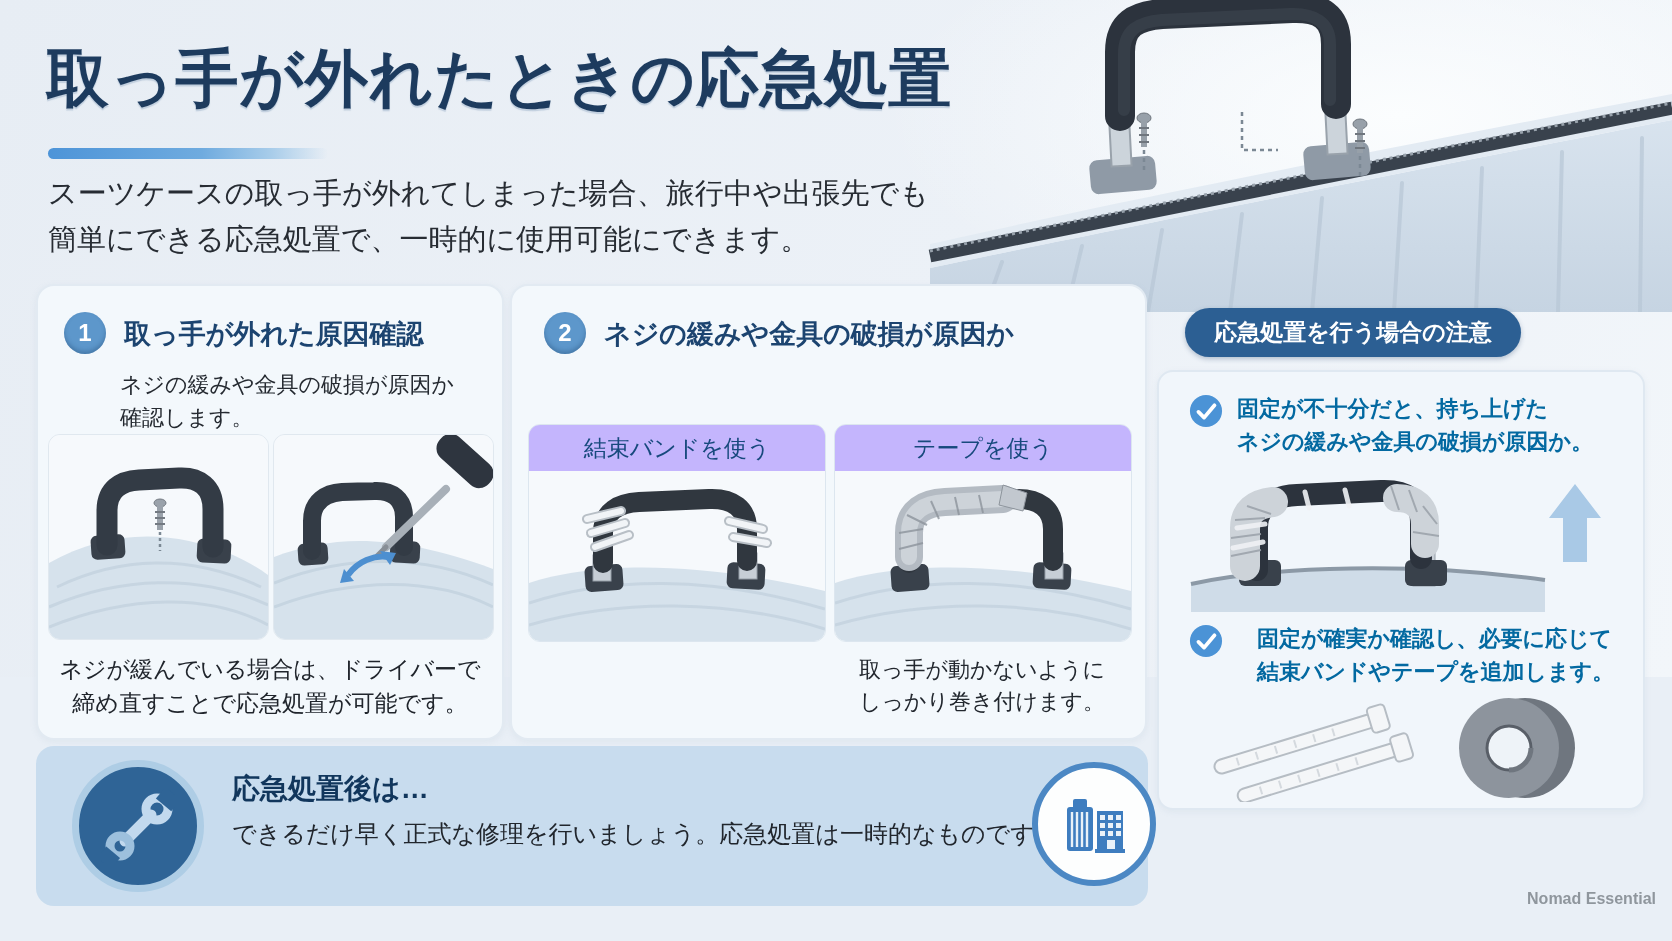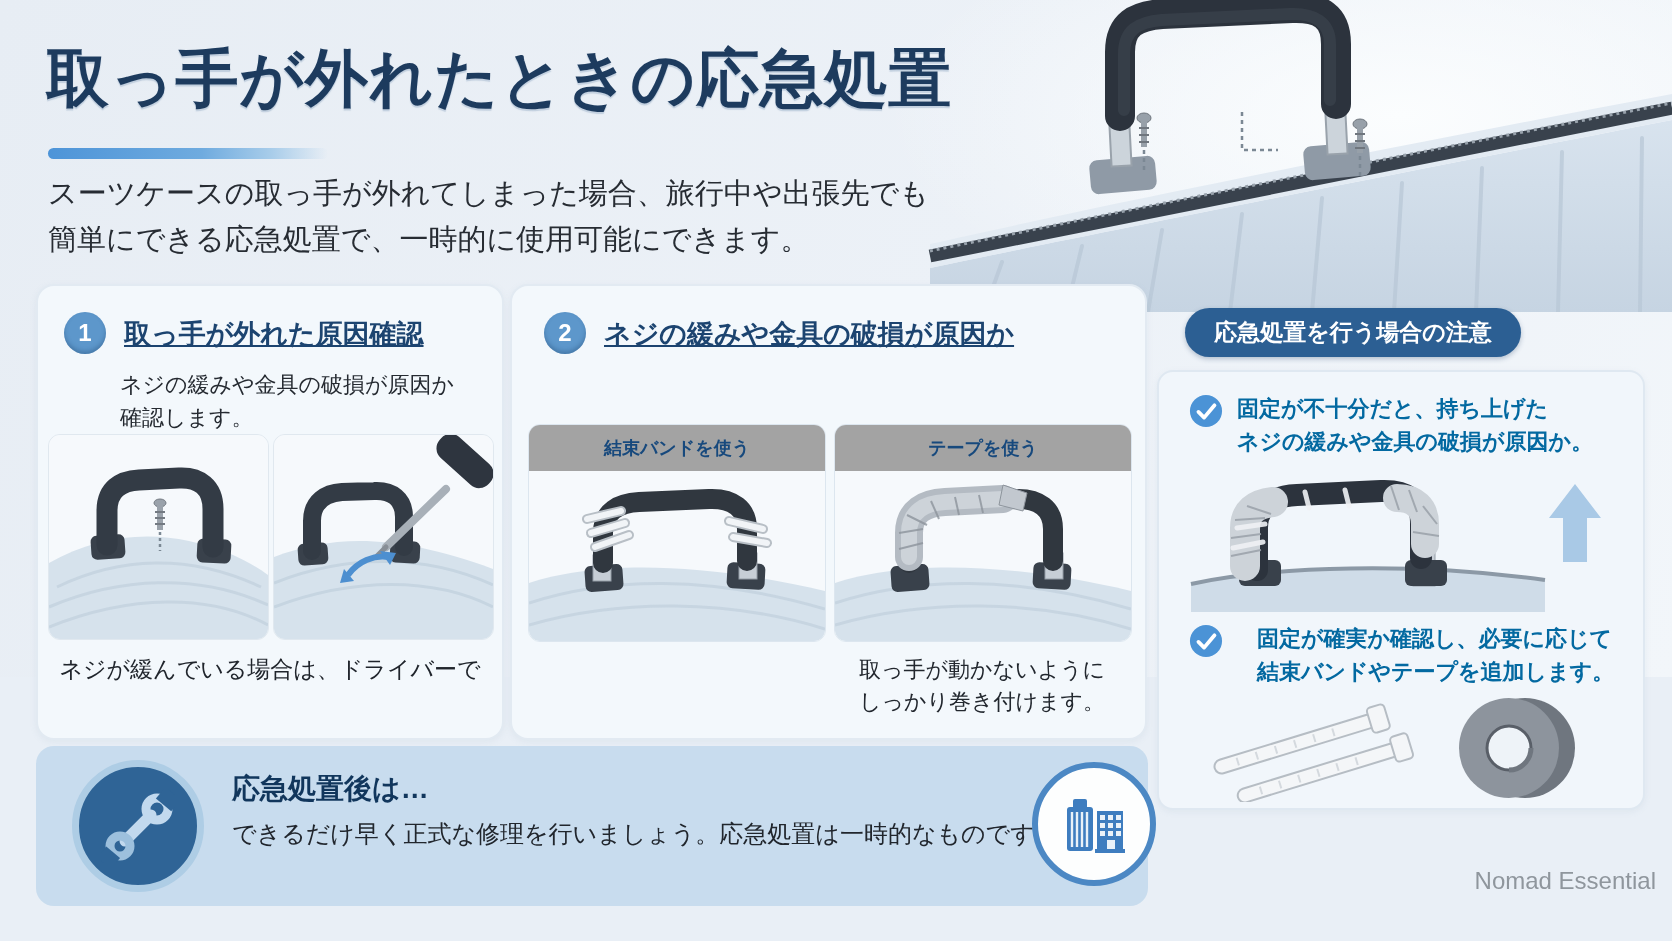--- a/index.html
+++ b/index.html
@@ -23,30 +23,30 @@
   #intro{left:48px;top:170px;font-size:29px;line-height:46px;color:#272c33;font-weight:500;}
   
   .card{background:#f3f8fc;border:2px solid #e2eaf2;border-radius:18px;
     box-shadow:0 2px 6px rgba(150,170,190,.12);}
   #card1{left:36px;top:284px;width:464px;height:452px;}
   #card2{left:510px;top:284px;width:633px;height:452px;}
   .num-circle{position:absolute;width:42px;height:42px;border-radius:50%;
     background:#5d97cb;color:#fff;font-size:24px;font-weight:700;
     display:flex;align-items:center;justify-content:center;
     box-shadow:inset 0 -3px 4px rgba(30,70,110,.35);}
-  .step-title{position:absolute;font-size:27px;font-weight:800;color:#1c4470;white-space:nowrap;text-decoration:underline;}
+  .step-title{position:absolute;font-size:27px;font-weight:800;color:#1c4470;white-space:nowrap;}
   .step-desc{position:absolute;font-size:22px;line-height:33px;color:#252a31;font-weight:500;}
   .img-box{position:absolute;border-radius:12px;overflow:hidden;background:#eef3f8;
     border:1px solid #e0e8ef;}
   .card-caption{position:absolute;width:100%;text-align:center;font-size:23px;
     line-height:34px;color:#20252c;font-weight:500;}
   .subcard{position:absolute;width:296px;border-radius:12px;overflow:hidden;
     border:1px solid #dce6ef;}
-  .subhead{height:46px;background:#a3a3a3;display:flex;align-items:center;
-    justify-content:center;font-size:18px;font-weight:700;color:#17497d;}
+  .subhead{height:46px;background:#c4b5fd;display:flex;align-items:center;
+    justify-content:center;font-size:23px;font-weight:400;color:#17497d;}
   .subimg{height:170px;background:#f4f8fb;}
   .sub-caption{position:absolute;width:296px;text-align:center;font-size:22px;
     line-height:32px;color:#22272e;font-weight:500;}
   
   #caution-pill{left:1185px;top:308px;width:336px;height:49px;border-radius:25px;
     background:#2c5f93;color:#ffffff;font-size:23px;font-weight:700;
     display:flex;align-items:center;justify-content:center;
     box-shadow:0 2px 5px rgba(40,70,110,.3);}
   #caution-card{left:1157px;top:370px;width:484px;height:436px;background:#f1f6fb;
     border:2px solid #dfe8f1;border-radius:16px;box-shadow:0 2px 6px rgba(150,170,190,.12);}
@@ -54,21 +54,21 @@
   .check-text{position:absolute;font-size:22px;line-height:33px;color:#0369a1;font-weight:700;}
   
   #bottom-bar{left:36px;top:746px;width:1112px;height:160px;background:#c8dcee;
     border-radius:18px;}
   #wrench-badge{left:36px;top:14px;width:118px;height:118px;border-radius:50%;
     background:#2f6496;border:7px solid #aecde5;display:flex;align-items:center;justify-content:center;}
   #bar-title{left:196px;top:24px;font-size:28px;font-weight:800;color:#11365c;}
   #bar-text{left:196px;top:72px;font-size:24px;color:#21262d;font-weight:500;}
   #buildings-badge{left:996px;top:16px;width:112px;height:112px;border-radius:50%;
     background:#fdfefe;border:6px solid #4c88c4;display:flex;align-items:center;justify-content:center;}
-  #brand{right:16px;top:867px;font-size:24px;color:#8f969d;font-weight:400;}
+  #brand{right:16px;top:890px;font-size:16px;color:#8f969d;font-weight:700;}
 </style>
 </head>
 <body>
 
 <div id="page">
 
   <div id="hero-glow" class="abs"></div>
 
   <svg class="abs" style="left:912px;top:0;width:760px;height:312px;" viewBox="0 0 760 312">
     <defs>
@@ -176,20 +176,21 @@
         <g fill="#4d8fd0">
           <path d="M74,140 C84,126 100,120 114,122" stroke="#4d8fd0" stroke-width="6" fill="none"></path>
           <polygon points="66,148 80,146 70,134"></polygon>
           <polygon points="122,118 106,116 116,130"></polygon>
         </g>
       </svg>
     </div>
 
     <div class="card-caption" style="top:366px;">
       <span style="display:block">ネジが緩んでいる場合は、ドライバーで</span>
+      <span style="display:block">締め直すことで応急処置が可能です。</span>
     </div>
   </div>
 
   <div id="card2" class="abs card">
     <div class="num-circle" style="left:32px;top:26px;">2</div>
     <div class="step-title" style="left:92px;top:30px;">ネジの緩みや金具の破損が原因か</div>
 
     <div class="subcard" style="left:16px;top:138px;">
       <div class="subhead">結束バンドを使う</div>
       <div class="subimg">

